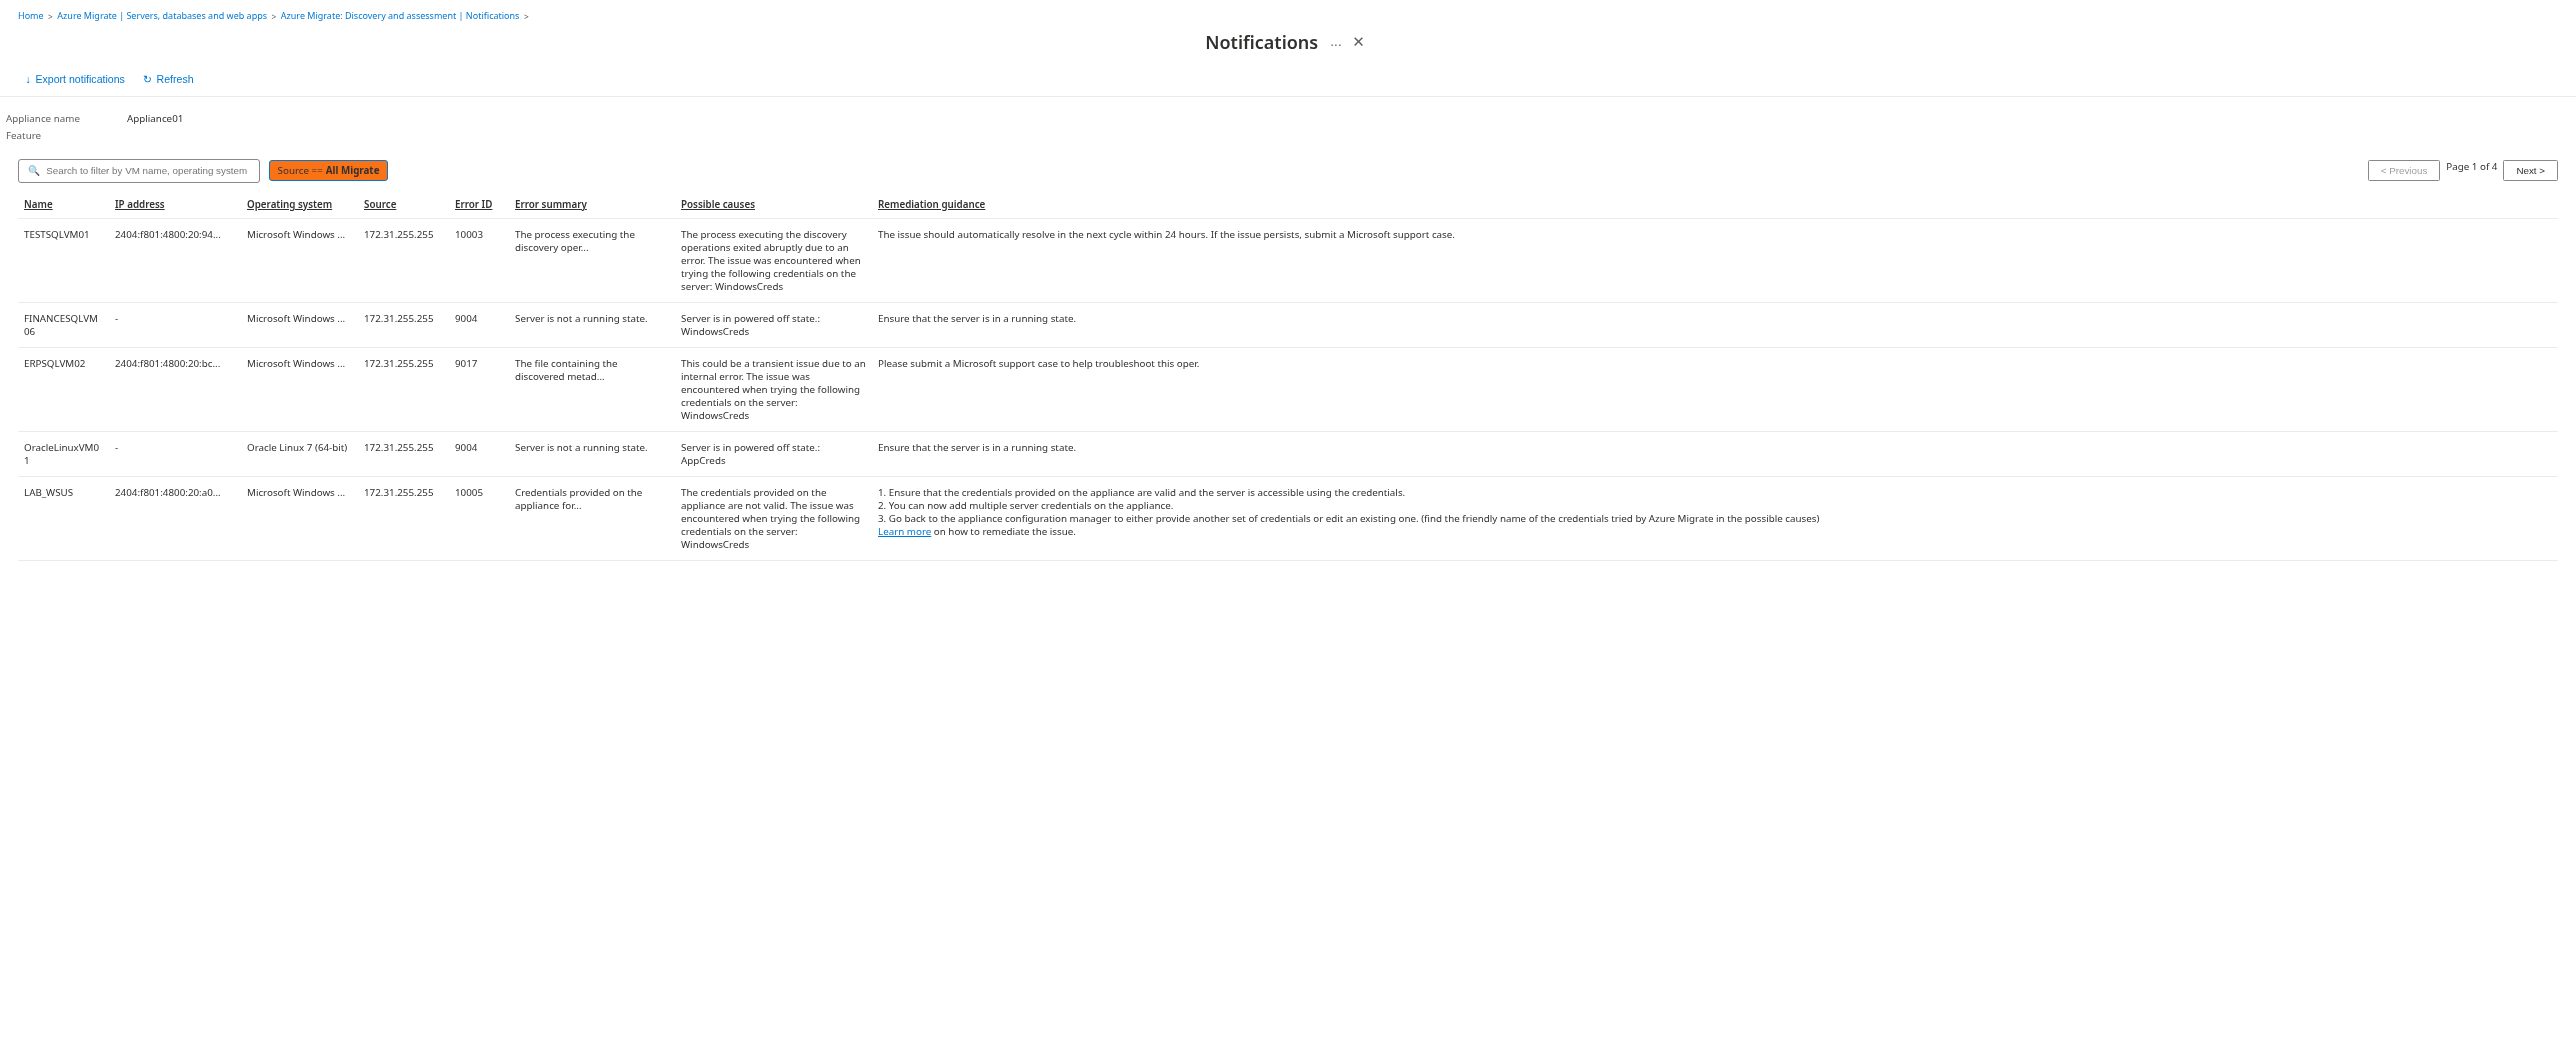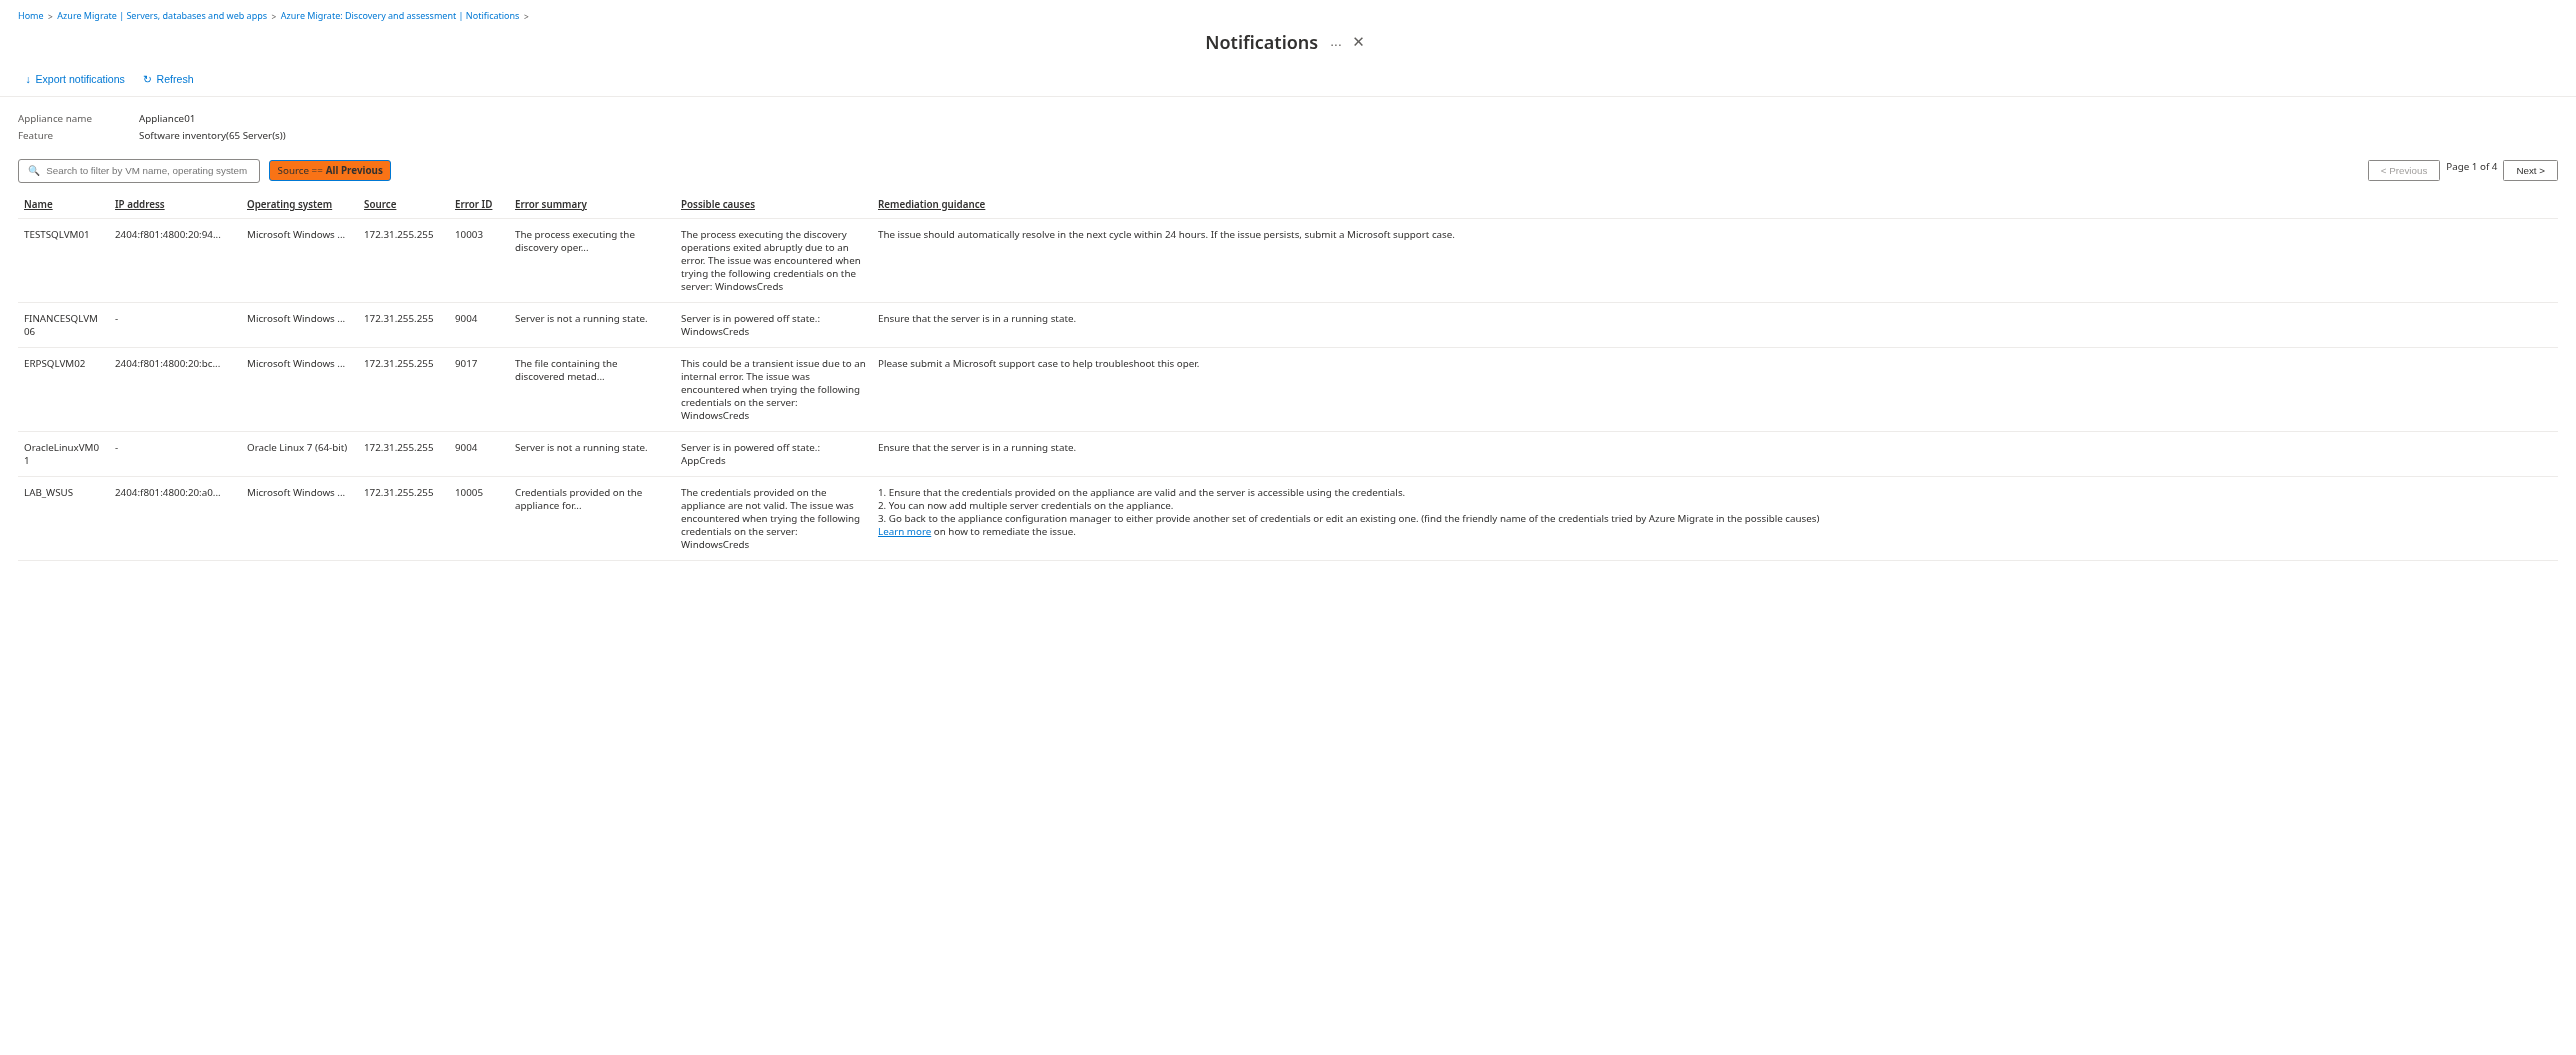--- a/index.html
+++ b/index.html
@@ -71,21 +71,21 @@
       background: none;
       border: none;
       cursor: pointer;
       color: #0078d4;
       font-size: 10.6px;
       padding: 4.5px 7.6px;
       border-radius: 3px;
     }
     .toolbar-btn .icon { font-size: 10.6px; }
     .info-section {
-      padding: 15px 18px 9px;
+      padding: 15px 6px 9px;
       display: grid;
       grid-template-columns: 121px auto;
       gap: 4.5px 0;
     }
     .info-label { color: #605e5c; font-size: 9.8px; }
     .info-value { font-size: 9.8px; color: #323130; }
     .filter-row {
       display: flex;
       align-items: center;
       justify-content: space-between;
@@ -210,31 +210,30 @@
   <button class="toolbar-btn">
     <span class="icon">↻</span>
     <span>Refresh</span>
   </button>
 </div>
 
 <div class="info-section">
   <span class="info-label">Appliance name</span>
   <span class="info-value">Appliance01</span>
   <span class="info-label">Feature</span>
-  <span class="info-value">Software inventory(65 Server(s))</span>
 </div>
 
 <div class="filter-row">
   <div class="search-box">
     <span class="search-icon-span">🔍</span>
     <input type="text" placeholder="Search to filter by VM name, operating system and error ID" style="">
   </div>
   <div class="source-badge">
     <span class="badge-label">Source ==</span>
-    <span class="badge-value">All Previous</span>
+    <span class="badge-value">All Migrate</span>
   </div>
   <div class="pagination-row">
     <button class="pag-btn disabled">&lt; Previous</button>
     <span class="pag-info">Page 1 of 4</span>
     <button class="pag-btn">Next &gt;</button>
   </div>
 </div>
 
 <div class="table-container">
   <table>

